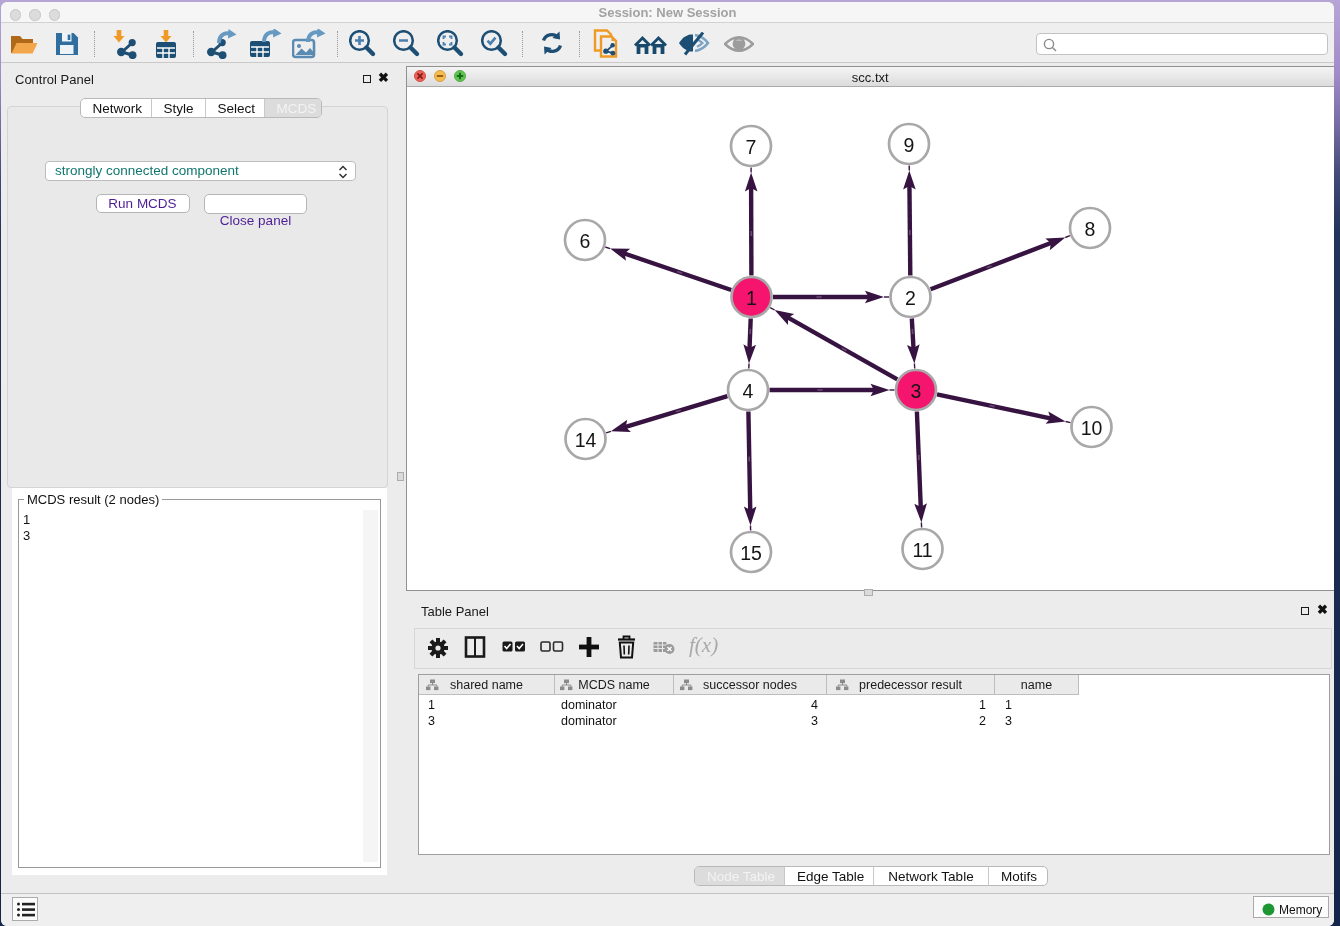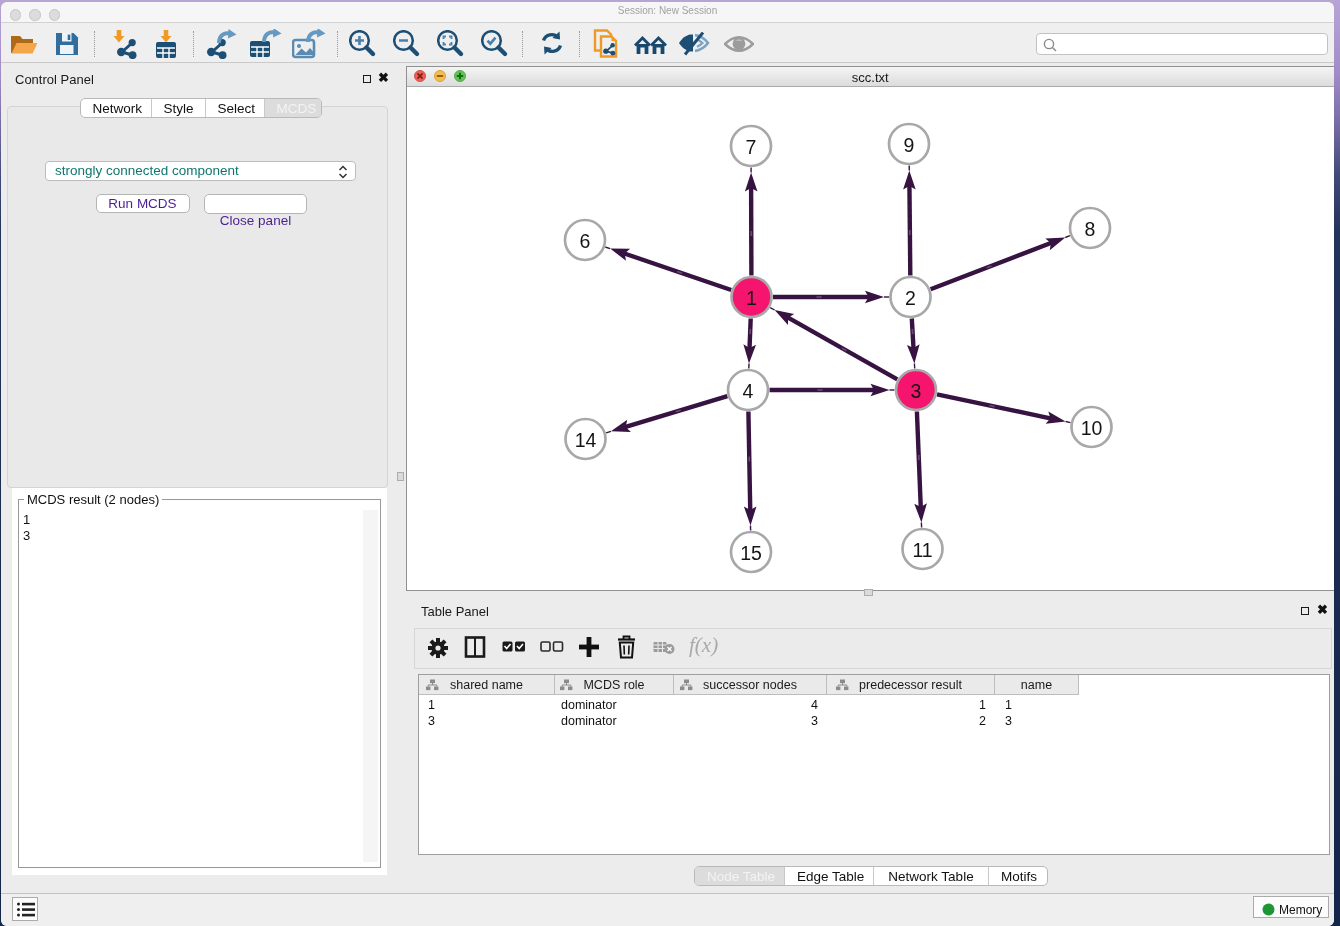--- a/index.html
+++ b/index.html
@@ -4,21 +4,21 @@
 html,body { width:1340px; height:926px; overflow:hidden;
   font-family:"Liberation Sans",sans-serif; }
 body { background:linear-gradient(180deg,#b7a5d6 0%,#a18cc6 8%,#7a6fa4 13%,#414a77 19%,#233459 25%,#1b2b4e 60%,#16264a 100%); }
 #win { position:absolute; left:1px; top:2px; width:1333px; height:924px;
   background:#ececec; border-radius:6px 6px 6px 6px; overflow:hidden; }
 .abs { position:absolute; }
 #titlebar { left:0; top:0; width:100%; height:21px; background:#f6f6f6;
   border-bottom:1px solid #d2d2d2; border-radius:6px 6px 0 0; }
 .tl { position:absolute; top:7px; width:11.5px; height:11.5px; border-radius:50%;
   background:#dcdcdc; border:1px solid #c6c6c6; }
-#titletext { left:0; top:3px; width:100%; text-align:center; font-size:10px; color:#a2a2a2; }
+#titletext { left:0; top:3px; width:100%; text-align:center; font-size:13px; color:#a2a2a2;font-weight:bold; }
 #toolbar { left:0; top:21px; width:100%; height:40px; background:#efefef;
   border-bottom:1px solid #c9c9c9; }
 #search { left:1035px; top:10px; width:292px; height:22px; background:#fff;
   border:1px solid #c3c3c3; border-radius:4px; }
 #main { left:0; top:61px; width:100%; height:830px; background:#ececec; }
 .panelhdr { font-size:13px; color:#1a1a1a; }
 .floatsq { position:absolute; width:8px; height:8px; border:1.6px solid #1a1a1a; }
 .closex { position:absolute; font-size:13px; font-weight:bold; color:#111; }
 .tabrow { position:absolute; display:flex; height:20px; border:1px solid #b9b9b9;
   border-radius:5px; overflow:hidden; background:#fff; }
@@ -396,21 +396,21 @@
 <line x1="5" y1="1" x2="5" y2="11"></line>
           <line x1="9.5" y1="1" x2="9.5" y2="11"></line>
         </g>
 <circle cx="16.5" cy="8" r="5" fill="#9b9b9b"></circle>
 <path d="M14.5,6 l4,4 m0,-4 l-4,4" stroke="#fff" stroke-width="1.4"></path>
       </svg>
 <div style="position:absolute;left:688px;top:570px;width:40px;height:26px;color:#a9a9a9;
 font:italic 21px 'Liberation Serif',serif">f(x)</div>
     <div class="abs" id="tptable">
       <div class="th" style="left:0;width:136px">shared name</div>
-      <div class="th" style="left:136px;width:119px">MCDS role</div>
+      <div class="th" style="left:136px;width:119px">MCDS name</div>
       <div class="th" style="left:255px;width:153px">successor nodes</div>
       <div class="th" style="left:408px;width:168px">predecessor result</div>
       <div class="th" style="left:576px;width:84px">name</div>
       <svg style="position:absolute;left:7px;top:4px" width="13" height="12">
           <g fill="#8b8b8b">
             <rect x="4" y="0.5" width="5" height="3.6"></rect>
             <rect x="0" y="7.5" width="4.4" height="3.6"></rect>
             <rect x="8" y="7.5" width="4.4" height="3.6"></rect>
           </g>
           <path d="M6.5,4 v2 M2.2,7.5 v-1.5 h8.6 v1.5" stroke="#8b8b8b" stroke-width="1" fill="none"></path>

